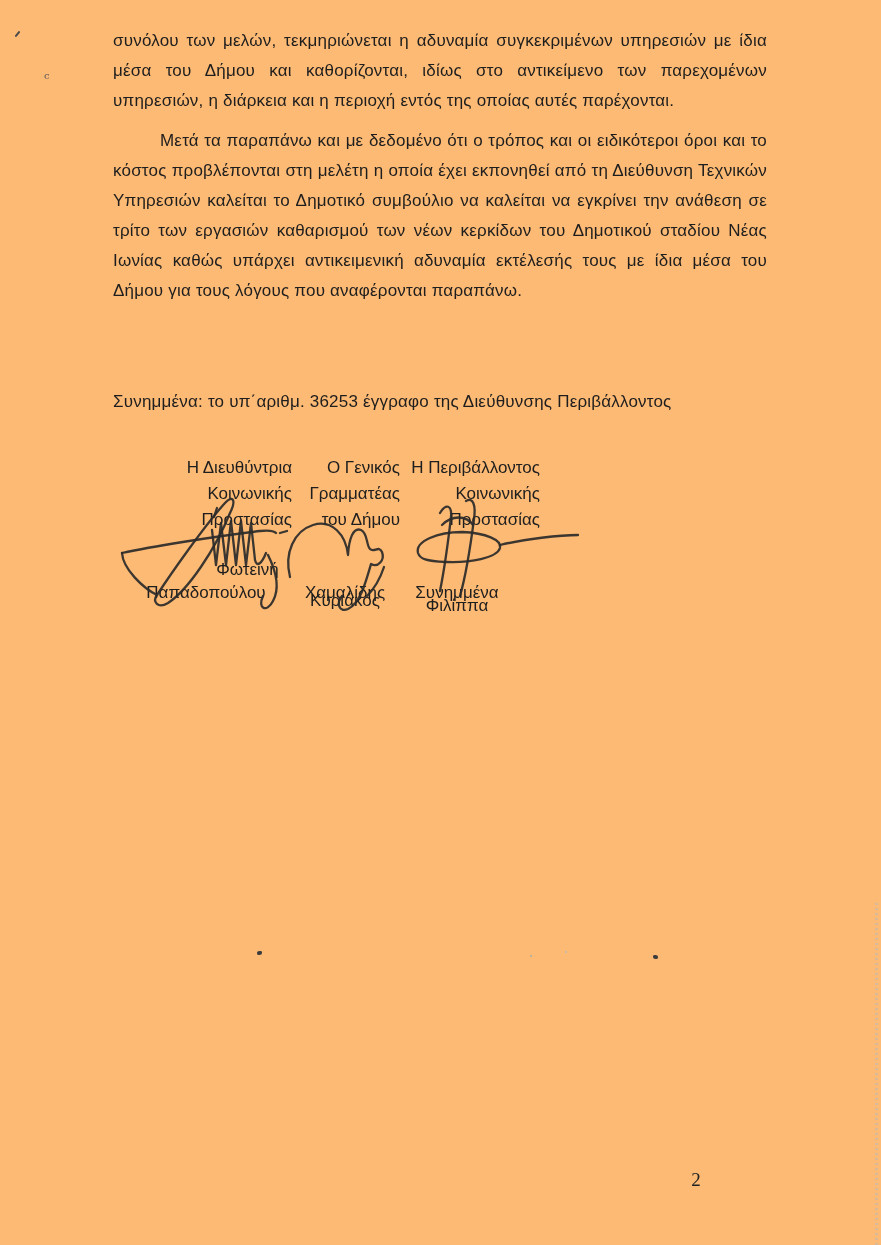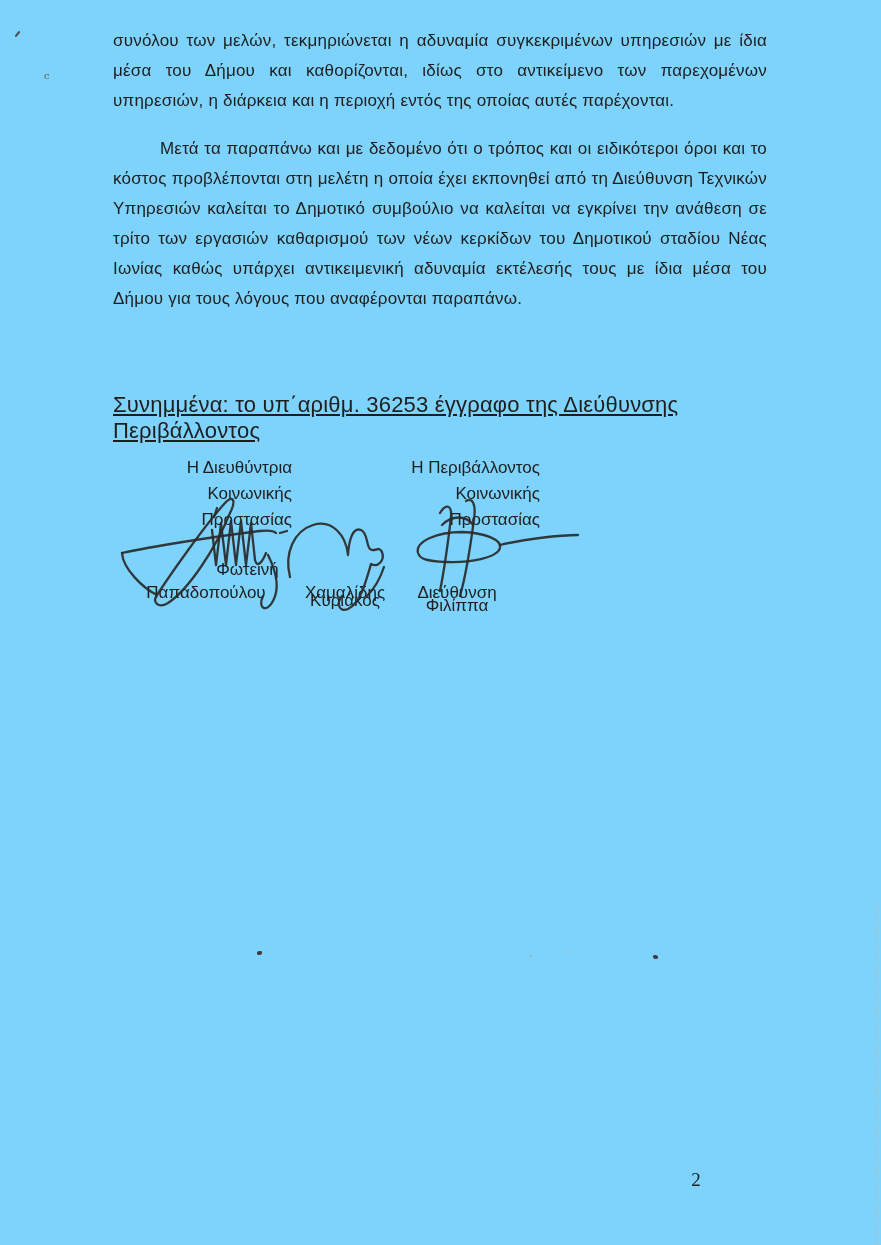--- a/index.html
+++ b/index.html
@@ -1,34 +1,34 @@
 <!DOCTYPE html>
 <html><head>
 <meta charset="utf-8">
 <style>
   html,body{margin:0;padding:0;background:#e8e8e8;}
   .page{
     position:relative;
     width:881px;height:1245px;
-    background:#7dd3fc;
+    background:#fdba74;
     font-family:"Liberation Sans", sans-serif;
     color:#1c1c1c;
     overflow:hidden;
     margin:0 auto;
   }
   .body-text{
     position:absolute;left:113px;top:26px;width:654px;
     font-size:17px;line-height:30px;text-align:justify;
     color:#1e1e1e;letter-spacing:0.2px;
   }
   .para{margin:0;}
-  .para.p2{text-indent:47px;margin-top:18px;}
+  .para.p2{text-indent:47px;margin-top:10px;}
   .attachments{
     position:absolute;left:113px;top:392px;width:660px;
-    font-size:22px;color:#1e1e1e;letter-spacing:0.2px;text-decoration:underline;
+    font-size:17px;color:#1e1e1e;letter-spacing:0.2px;
   }
   .sig-title{
     position:absolute;top:455px;text-align:right;
     font-size:17px;line-height:26px;color:#1e1e1e;
   }
   .sig-title.c1{left:130px;width:162px;}
   .sig-title.c2{left:276px;width:124px;}
   .sig-title.c3{left:396px;width:144px;}
   .name-line{
     position:absolute;text-align:center;font-size:17px;color:#1e1e1e;white-space:nowrap;
@@ -75,32 +75,37 @@
     <p class="para p2">Μετά τα παραπάνω και με δεδομένο ότι ο τρόπος και οι ειδικότεροι όροι και το κόστος προβλέπονται στη μελέτη η οποία έχει εκπονηθεί από τη Διεύθυνση Τεχνικών Υπηρεσιών καλείται το Δημοτικό συμβούλιο να καλείται να εγκρίνει την ανάθεση σε τρίτο των εργασιών καθαρισμού των νέων κερκίδων του Δημοτικού σταδίου Νέας Ιωνίας καθώς υπάρχει αντικειμενική αδυναμία εκτέλεσής τους με ίδια μέσα του Δήμου για τους λόγους που αναφέρονται παραπάνω.</p>
   </div>
 
   <div class="attachments">Συνημμένα: το υπ΄αριθμ. 36253 έγγραφο της Διεύθυνσης Περιβάλλοντος</div>
 
   <div class="sig-title c1">
     <div>Η Διευθύντρια</div>
     <div>Κοινωνικής</div>
     <div>Προστασίας</div>
   </div>
+  <div class="sig-title c2">
+    <div>Ο Γενικός</div>
+    <div>Γραμματέας</div>
+    <div>του Δήμου</div>
+  </div>
   <div class="sig-title c3">
     <div>Η Περιβάλλοντος</div>
     <div>Κοινωνικής</div>
     <div>Προστασίας</div>
   </div>
 
   <div class="name-line n1a">Φωτεινή</div>
   <div class="name-line n1b">Παπαδοπούλου</div>
   <div class="name-line n2a">Κυριάκος</div>
   <div class="name-line n2b">Χαμαλίδης</div>
   <div class="name-line n3a">Φιλίππα</div>
-  <div class="name-line n3b">Διεύθυνση</div>
+  <div class="name-line n3b">Συνημμένα</div>
 
   <svg class="signatures" viewBox="0 0 480 150" aria-hidden="true">
 
     <g>
       <path d="M 12,78 C 40,72 100,62 150,56 C 158,55 164,56 166,58"></path>
       <path d="M 170,58 L 177,56"></path>
       <path d="M 47,120 C 60,100 95,50 115,28 C 122,20 127,24 120,38 C 105,75 78,115 58,128 C 48,134 42,127 47,120 C 33,113 13,94 12,78"></path>
       <path d="M 102,55 L 106,90 L 111,48 L 116,90 L 121,46 L 126,90 L 131,46 L 136,90 L 141,48 L 145,85 C 147,93 152,88 156,78"></path>
       <path d="M 104,42 L 107,33"></path>
       <path d="M 158,80 C 166,96 170,113 163,126 C 157,138 147,134 153,121"></path>

